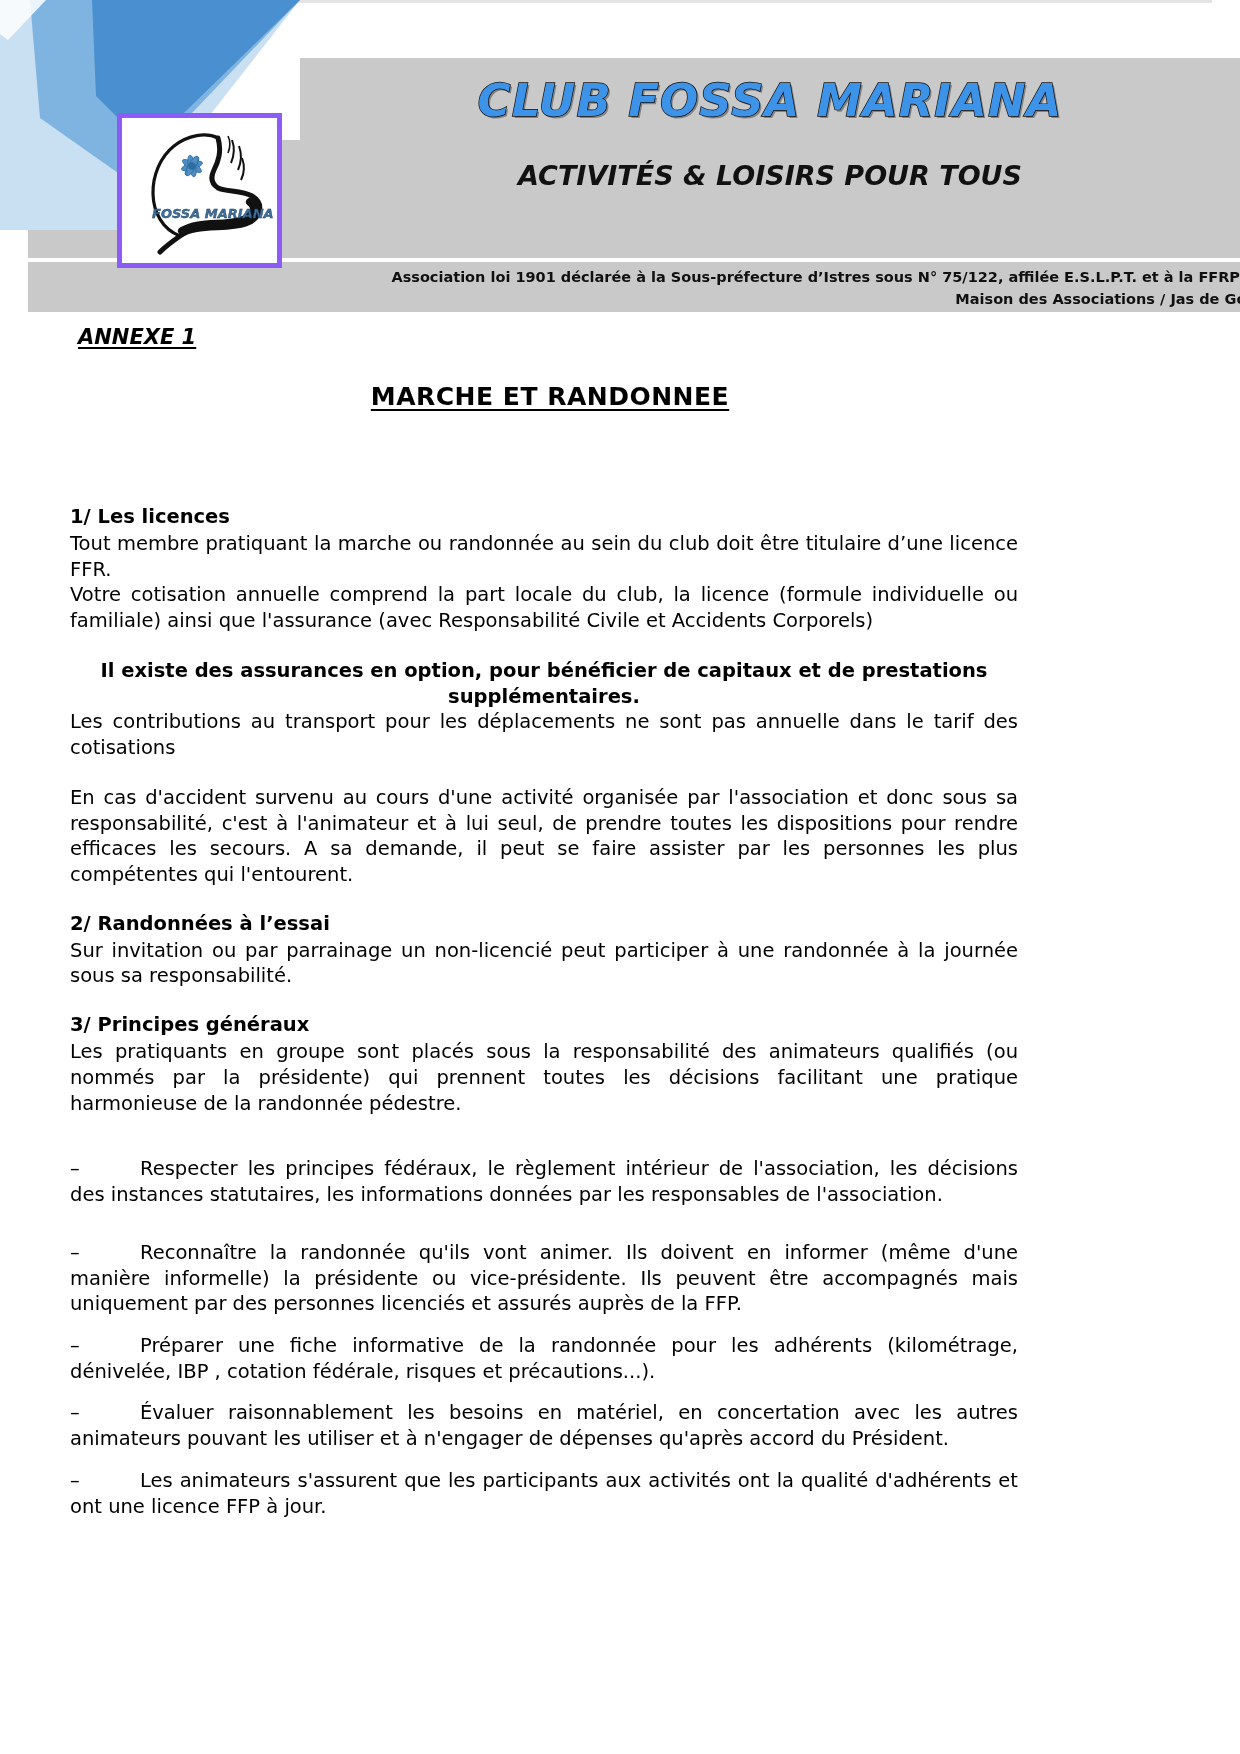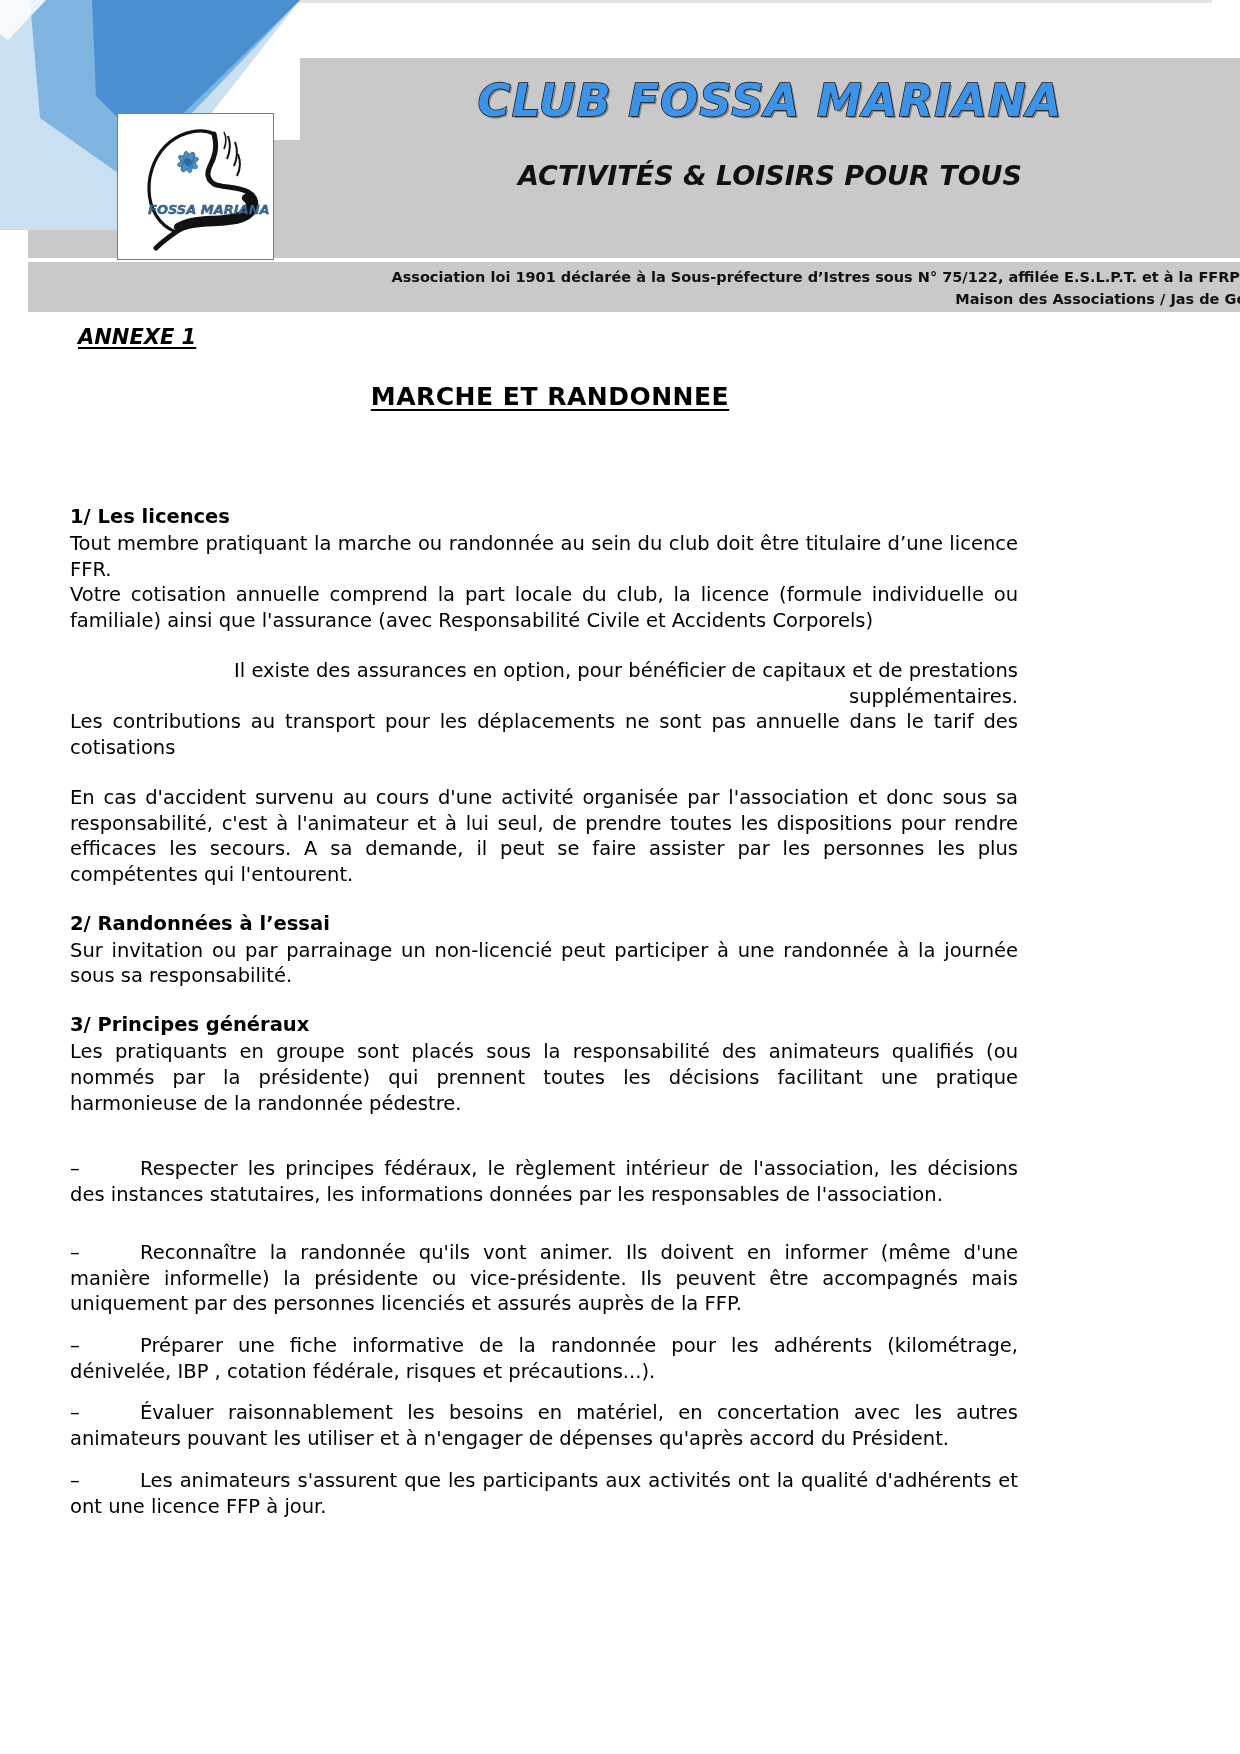--- a/index.html
+++ b/index.html
@@ -94,21 +94,21 @@
   }
   .foot-line.l1 { top: 269px; }
   .foot-line.l2 { top: 291px; padding-left: 32px; }
 
   
   .logo-box {
     position: absolute;
     left: 117px; top: 113px;
     width: 155px; height: 145px;
     background: #ffffff;
-    border: 1px solid #8b5cf6;
+    border: 5px solid #8b5cf6;
     overflow: hidden;
   }
 
   
   .annexe {
     position: absolute;
     left: 78px; top: 325px;
     font-size: 21px;
     font-weight: bold;
     font-style: italic;
@@ -137,21 +137,21 @@
     font-weight: bold;
     margin: 0 0 1px 0;
     line-height: 1.28;
   }
   .p {
     font-size: 19.5px;
     line-height: 1.32;
     margin: 0;
     text-align: justify;
   }
-  .p-nj { text-align: right; }
+  .p-nj { text-align: center; font-weight: bold; }
   .gap-sm { height: 16px; }
   .gap-md { height: 24px; }
 
   .underline-lead {
     font-size: 19.5px;
     line-height: 1.32;
     text-decoration: underline;
     text-underline-offset: 3px;
     margin: 0;
   }

